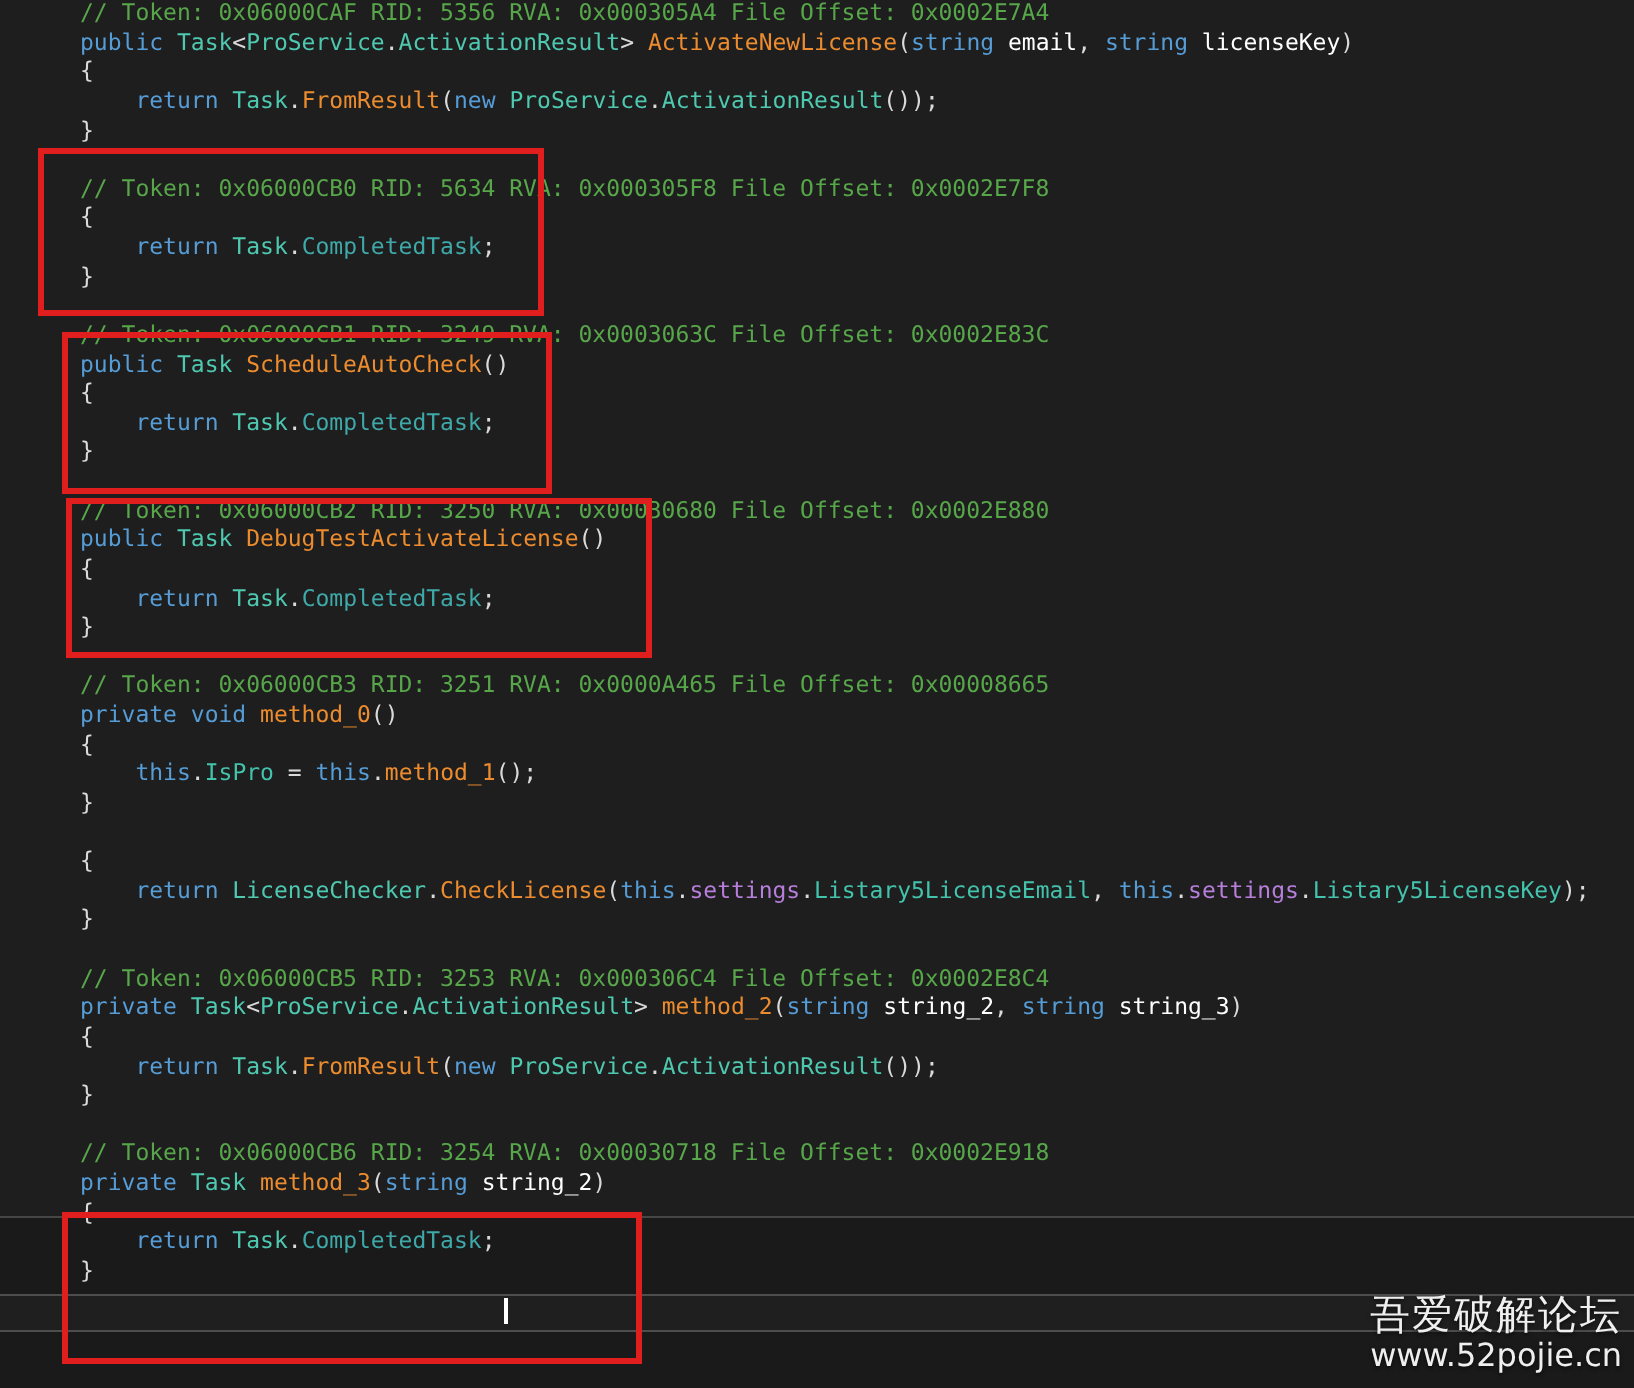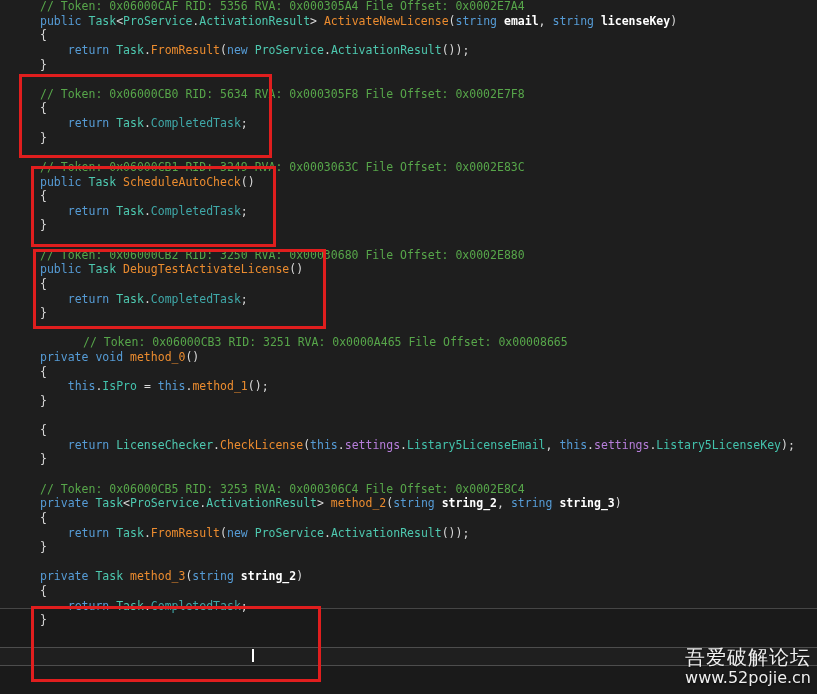--- a/index.html
+++ b/index.html
@@ -20,21 +20,21 @@
     border-top:1px solid #4D4D4D;border-bottom:1px solid #4D4D4D;
     background:rgba(255,255,255,0.025);
     z-index:1;
   }
   .code{
     position:absolute;left:40px;top:-1px;z-index:2;
     font-size:11.5px;line-height:14.64px;
     color:#DADADA;
   }
   .code-line{white-space:pre;height:14.64px;}
-  [data-name="code-token-param"]{font-weight:bold;}
+  [data-name="code-token-param"]{font-weight:normal;}
   .seam{
     position:absolute;left:0;top:608px;width:817px;height:1px;
     background:rgba(120,120,120,0.45);z-index:3;
   }
   .caret{
     position:absolute;left:252px;top:649px;width:2px;height:13px;
     background:#FFFFFF;z-index:4;
   }
   .anno-box{
     position:absolute;box-sizing:border-box;
@@ -73,36 +73,37 @@
       <div class="code-line" data-name="code-line"><span data-name="code-token-punct" style="color: rgb(218, 218, 218);">{</span></div>
       <div class="code-line" data-name="code-line"><span data-name="code-token-punct" style="color: rgb(218, 218, 218);">    </span><span data-name="code-token-keyword" style="color: rgb(86, 156, 214);">return </span><span data-name="code-token-type" style="color: rgb(78, 201, 176);">Task</span><span data-name="code-token-punct" style="color: rgb(218, 218, 218);">.</span><span data-name="code-token-staticprop" style="color: rgb(63, 168, 168);">CompletedTask</span><span data-name="code-token-punct" style="color: rgb(218, 218, 218);">;</span></div>
       <div class="code-line" data-name="code-line"><span data-name="code-token-punct" style="color: rgb(218, 218, 218);">}</span></div>
       <div class="code-line" data-name="code-line">&nbsp;</div>
       <div class="code-line" data-name="code-line"><span data-name="code-token-comment" style="color: rgb(87, 166, 74);">// Token: 0x06000CB2 RID: 3250 RVA: 0x00030680 File Offset: 0x0002E880</span></div>
       <div class="code-line" data-name="code-line"><span data-name="code-token-keyword" style="color: rgb(86, 156, 214);">public </span><span data-name="code-token-type" style="color: rgb(78, 201, 176);">Task </span><span data-name="code-token-method" style="color: rgb(236, 140, 47);">DebugTestActivateLicense</span><span data-name="code-token-punct" style="color: rgb(218, 218, 218);">()</span></div>
       <div class="code-line" data-name="code-line"><span data-name="code-token-punct" style="color: rgb(218, 218, 218);">{</span></div>
       <div class="code-line" data-name="code-line"><span data-name="code-token-punct" style="color: rgb(218, 218, 218);">    </span><span data-name="code-token-keyword" style="color: rgb(86, 156, 214);">return </span><span data-name="code-token-type" style="color: rgb(78, 201, 176);">Task</span><span data-name="code-token-punct" style="color: rgb(218, 218, 218);">.</span><span data-name="code-token-staticprop" style="color: rgb(63, 168, 168);">CompletedTask</span><span data-name="code-token-punct" style="color: rgb(218, 218, 218);">;</span></div>
       <div class="code-line" data-name="code-line"><span data-name="code-token-punct" style="color: rgb(218, 218, 218);">}</span></div>
       <div class="code-line" data-name="code-line">&nbsp;</div>
-      <div class="code-line" data-name="code-line"><span data-name="code-token-comment" style="color: rgb(87, 166, 74); margin-left: 43px;">// Token: 0x06000CB3 RID: 3251 RVA: 0x0000A465 File Offset: 0x00008665</span></div>
+      <div class="code-line" data-name="code-line"><span data-name="code-token-comment" style="color: rgb(87, 166, 74);">// Token: 0x06000CB3 RID: 3251 RVA: 0x0000A465 File Offset: 0x00008665</span></div>
       <div class="code-line" data-name="code-line"><span data-name="code-token-keyword" style="color: rgb(86, 156, 214);">private </span><span data-name="code-token-keyword" style="color: rgb(86, 156, 214);">void </span><span data-name="code-token-method" style="color: rgb(236, 140, 47);">method_0</span><span data-name="code-token-punct" style="color: rgb(218, 218, 218);">()</span></div>
       <div class="code-line" data-name="code-line"><span data-name="code-token-punct" style="color: rgb(218, 218, 218);">{</span></div>
       <div class="code-line" data-name="code-line"><span data-name="code-token-punct" style="color: rgb(218, 218, 218);">    </span><span data-name="code-token-keyword" style="color: rgb(86, 156, 214);">this</span><span data-name="code-token-punct" style="color: rgb(218, 218, 218);">.</span><span data-name="code-token-property" style="color: rgb(67, 194, 172);">IsPro</span><span data-name="code-token-punct" style="color: rgb(218, 218, 218);"> = </span><span data-name="code-token-keyword" style="color: rgb(86, 156, 214);">this</span><span data-name="code-token-punct" style="color: rgb(218, 218, 218);">.</span><span data-name="code-token-method" style="color: rgb(236, 140, 47);">method_1</span><span data-name="code-token-punct" style="color: rgb(218, 218, 218);">();</span></div>
       <div class="code-line" data-name="code-line"><span data-name="code-token-punct" style="color: rgb(218, 218, 218);">}</span></div>
       <div class="code-line" data-name="code-line">&nbsp;</div>
       <div class="code-line" data-name="code-line"><span data-name="code-token-punct" style="color: rgb(218, 218, 218);">{</span></div>
       <div class="code-line" data-name="code-line"><span data-name="code-token-punct" style="color: rgb(218, 218, 218);">    </span><span data-name="code-token-keyword" style="color: rgb(86, 156, 214);">return </span><span data-name="code-token-type" style="color: rgb(78, 201, 176);">LicenseChecker</span><span data-name="code-token-punct" style="color: rgb(218, 218, 218);">.</span><span data-name="code-token-method" style="color: rgb(236, 140, 47);">CheckLicense</span><span data-name="code-token-punct" style="color: rgb(218, 218, 218);">(</span><span data-name="code-token-keyword" style="color: rgb(86, 156, 214);">this</span><span data-name="code-token-punct" style="color: rgb(218, 218, 218);">.</span><span data-name="code-token-field" style="color: rgb(183, 126, 219);">settings</span><span data-name="code-token-punct" style="color: rgb(218, 218, 218);">.</span><span data-name="code-token-property" style="color: rgb(67, 194, 172);">Listary5LicenseEmail</span><span data-name="code-token-punct" style="color: rgb(218, 218, 218);">, </span><span data-name="code-token-keyword" style="color: rgb(86, 156, 214);">this</span><span data-name="code-token-punct" style="color: rgb(218, 218, 218);">.</span><span data-name="code-token-field" style="color: rgb(183, 126, 219);">settings</span><span data-name="code-token-punct" style="color: rgb(218, 218, 218);">.</span><span data-name="code-token-property" style="color: rgb(67, 194, 172);">Listary5LicenseKey</span><span data-name="code-token-punct" style="color: rgb(218, 218, 218);">);</span></div>
       <div class="code-line" data-name="code-line"><span data-name="code-token-punct" style="color: rgb(218, 218, 218);">}</span></div>
       <div class="code-line" data-name="code-line">&nbsp;</div>
       <div class="code-line" data-name="code-line"><span data-name="code-token-comment" style="color: rgb(87, 166, 74);">// Token: 0x06000CB5 RID: 3253 RVA: 0x000306C4 File Offset: 0x0002E8C4</span></div>
       <div class="code-line" data-name="code-line"><span data-name="code-token-keyword" style="color: rgb(86, 156, 214);">private </span><span data-name="code-token-type" style="color: rgb(78, 201, 176);">Task</span><span data-name="code-token-punct" style="color: rgb(218, 218, 218);">&lt;</span><span data-name="code-token-type" style="color: rgb(78, 201, 176);">ProService</span><span data-name="code-token-punct" style="color: rgb(218, 218, 218);">.</span><span data-name="code-token-type" style="color: rgb(78, 201, 176);">ActivationResult</span><span data-name="code-token-punct" style="color: rgb(218, 218, 218);">&gt; </span><span data-name="code-token-method" style="color: rgb(236, 140, 47);">method_2</span><span data-name="code-token-punct" style="color: rgb(218, 218, 218);">(</span><span data-name="code-token-keyword" style="color: rgb(86, 156, 214);">string </span><span data-name="code-token-param" style="color: rgb(255, 255, 255);">string_2</span><span data-name="code-token-punct" style="color: rgb(218, 218, 218);">, </span><span data-name="code-token-keyword" style="color: rgb(86, 156, 214);">string </span><span data-name="code-token-param" style="color: rgb(255, 255, 255);">string_3</span><span data-name="code-token-punct" style="color: rgb(218, 218, 218);">)</span></div>
       <div class="code-line" data-name="code-line"><span data-name="code-token-punct" style="color: rgb(218, 218, 218);">{</span></div>
       <div class="code-line" data-name="code-line"><span data-name="code-token-punct" style="color: rgb(218, 218, 218);">    </span><span data-name="code-token-keyword" style="color: rgb(86, 156, 214);">return </span><span data-name="code-token-type" style="color: rgb(78, 201, 176);">Task</span><span data-name="code-token-punct" style="color: rgb(218, 218, 218);">.</span><span data-name="code-token-method" style="color: rgb(236, 140, 47);">FromResult</span><span data-name="code-token-punct" style="color: rgb(218, 218, 218);">(</span><span data-name="code-token-keyword" style="color: rgb(86, 156, 214);">new </span><span data-name="code-token-type" style="color: rgb(78, 201, 176);">ProService</span><span data-name="code-token-punct" style="color: rgb(218, 218, 218);">.</span><span data-name="code-token-type" style="color: rgb(78, 201, 176);">ActivationResult</span><span data-name="code-token-punct" style="color: rgb(218, 218, 218);">());</span></div>
       <div class="code-line" data-name="code-line"><span data-name="code-token-punct" style="color: rgb(218, 218, 218);">}</span></div>
       <div class="code-line" data-name="code-line">&nbsp;</div>
+      <div class="code-line" data-name="code-line"><span data-name="code-token-comment" style="color: rgb(87, 166, 74);">// Token: 0x06000CB6 RID: 3254 RVA: 0x00030718 File Offset: 0x0002E918</span></div>
       <div class="code-line" data-name="code-line"><span data-name="code-token-keyword" style="color: rgb(86, 156, 214);">private </span><span data-name="code-token-type" style="color: rgb(78, 201, 176);">Task </span><span data-name="code-token-method" style="color: rgb(236, 140, 47);">method_3</span><span data-name="code-token-punct" style="color: rgb(218, 218, 218);">(</span><span data-name="code-token-keyword" style="color: rgb(86, 156, 214);">string </span><span data-name="code-token-param" style="color: rgb(255, 255, 255);">string_2</span><span data-name="code-token-punct" style="color: rgb(218, 218, 218);">)</span></div>
       <div class="code-line" data-name="code-line"><span data-name="code-token-punct" style="color: rgb(218, 218, 218);">{</span></div>
       <div class="code-line" data-name="code-line"><span data-name="code-token-punct" style="color: rgb(218, 218, 218);">    </span><span data-name="code-token-keyword" style="color: rgb(86, 156, 214);">return </span><span data-name="code-token-type" style="color: rgb(78, 201, 176);">Task</span><span data-name="code-token-punct" style="color: rgb(218, 218, 218);">.</span><span data-name="code-token-staticprop" style="color: rgb(63, 168, 168);">CompletedTask</span><span data-name="code-token-punct" style="color: rgb(218, 218, 218);">;</span></div>
       <div class="code-line" data-name="code-line"><span data-name="code-token-punct" style="color: rgb(218, 218, 218);">}</span></div>
     </div>
   <div class="seam" data-name="screenshot-seam"></div>
   <div class="caret" data-name="text-caret"></div>
   <div id="anno-layer" data-name="annotation-layer">
       <div class="anno-box" data-name="annotation-box" style="left: 19px; top: 74px; width: 253px; height: 84px; border-color: rgb(224, 30, 30);"></div>
       <div class="anno-box" data-name="annotation-box" style="left: 31px; top: 166px; width: 245px; height: 81px; border-color: rgb(224, 30, 30);"></div>

